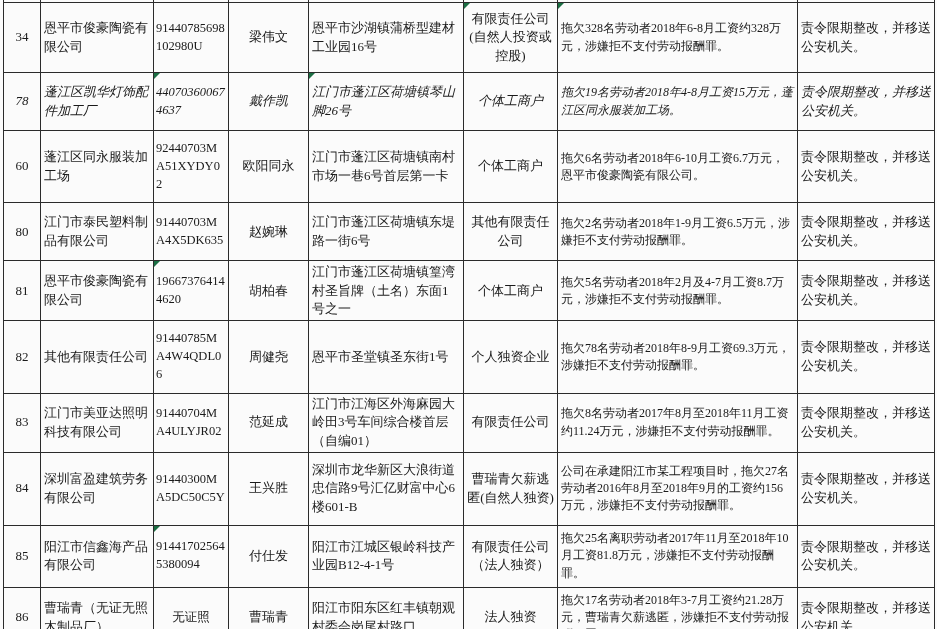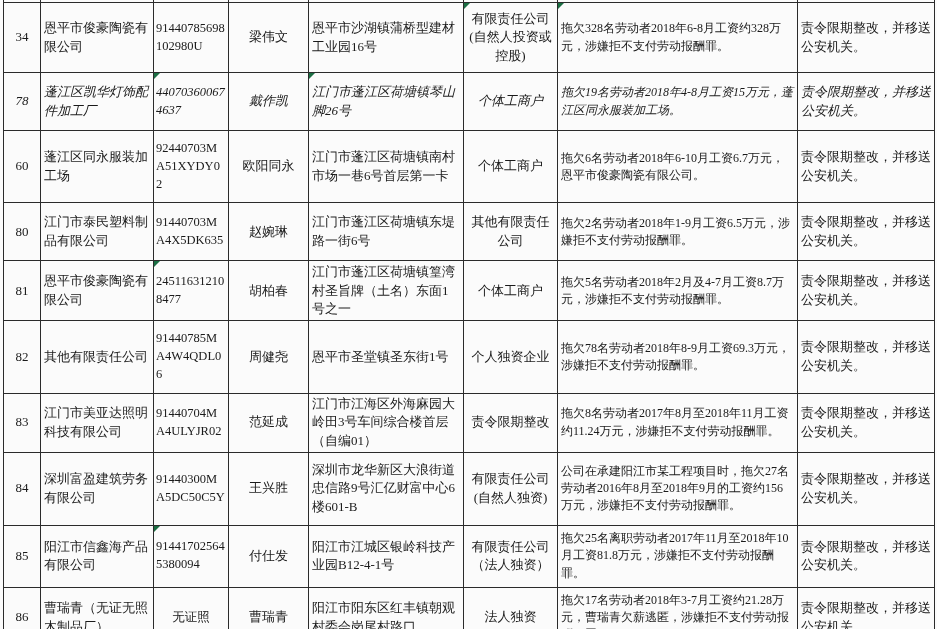--- a/index.html
+++ b/index.html
@@ -94,21 +94,21 @@
           <td class="code"><span>91440703MA4X5DK635</span></td>
           <td class="c"><span>赵婉琳</span></td>
           <td class=""><span>江门市蓬江区荷塘镇东堤路一街6号</span></td>
           <td class="c"><span>其他有限责任公司</span></td>
           <td class="facts"><span>拖欠2名劳动者2018年1-9月工资6.5万元，涉嫌拒不支付劳动报酬罪。</span></td>
           <td class=""><span>责令限期整改，并移送公安机关。</span></td>
         </tr>
         <tr style="height: 60px;">
           <td class="c"><span>81</span></td>
           <td class=""><span>恩平市俊豪陶瓷有限公司</span></td>
-          <td class="code"><span class="flag"></span><span>245116312108477</span></td>
+          <td class="code"><span class="flag"></span><span>196673764144620</span></td>
           <td class="c"><span>胡柏春</span></td>
           <td class=""><span>江门市蓬江区荷塘镇篁湾村圣旨牌（土名）东面1号之一</span></td>
           <td class="c"><span>个体工商户</span></td>
           <td class="facts"><span>拖欠5名劳动者2018年2月及4-7月工资8.7万元，涉嫌拒不支付劳动报酬罪。</span></td>
           <td class=""><span>责令限期整改，并移送公安机关。</span></td>
         </tr>
         <tr style="height: 58px;">
           <td class="c"><span>82</span></td>
           <td class=""><span>其他有限责任公司</span></td>
           <td class="code"><span>91440785MA4W4QDL06</span></td>
@@ -117,31 +117,31 @@
           <td class="c"><span>个人独资企业</span></td>
           <td class="facts"><span>拖欠78名劳动者2018年8-9月工资69.3万元，涉嫌拒不支付劳动报酬罪。</span></td>
           <td class=""><span>责令限期整改，并移送公安机关。</span></td>
         </tr>
         <tr style="height: 59px;">
           <td class="c"><span>83</span></td>
           <td class=""><span>江门市美亚达照明科技有限公司</span></td>
           <td class="code"><span>91440704MA4ULYJR02</span></td>
           <td class="c"><span>范延成</span></td>
           <td class=""><span>江门市江海区外海麻园大岭田3号车间综合楼首层（自编01）</span></td>
-          <td class="c"><span>责令限期整改</span></td>
+          <td class="c"><span>有限责任公司</span></td>
           <td class="facts"><span>拖欠8名劳动者2017年8月至2018年11月工资约11.24万元，涉嫌拒不支付劳动报酬罪。</span></td>
           <td class=""><span>责令限期整改，并移送公安机关。</span></td>
         </tr>
         <tr style="height: 73px;">
           <td class="c"><span>84</span></td>
           <td class=""><span>深圳富盈建筑劳务有限公司</span></td>
           <td class="code"><span>91440300MA5DC50C5Y</span></td>
           <td class="c"><span>王兴胜</span></td>
           <td class=""><span>深圳市龙华新区大浪街道忠信路9号汇亿财富中心6楼601-B</span></td>
-          <td class="c"><span>有限责任公司(自然人独资)</span></td>
+          <td class="c"><span>曹瑞青欠薪逃匿(自然人独资)</span></td>
           <td class="facts"><span>公司在承建阳江市某工程项目时，拖欠27名劳动者2016年8月至2018年9月的工资约156万元，涉嫌拒不支付劳动报酬罪。</span></td>
           <td class=""><span>责令限期整改，并移送公安机关。</span></td>
         </tr>
         <tr style="height: 62px;">
           <td class="c"><span>85</span></td>
           <td class=""><span>阳江市信鑫海产品有限公司</span></td>
           <td class="code"><span class="flag"></span><span>914417025645380094</span></td>
           <td class="c"><span>付仕发</span></td>
           <td class=""><span>阳江市江城区银岭科技产业园B12-4-1号</span></td>
           <td class="c"><span>有限责任公司（法人独资）</span></td>

